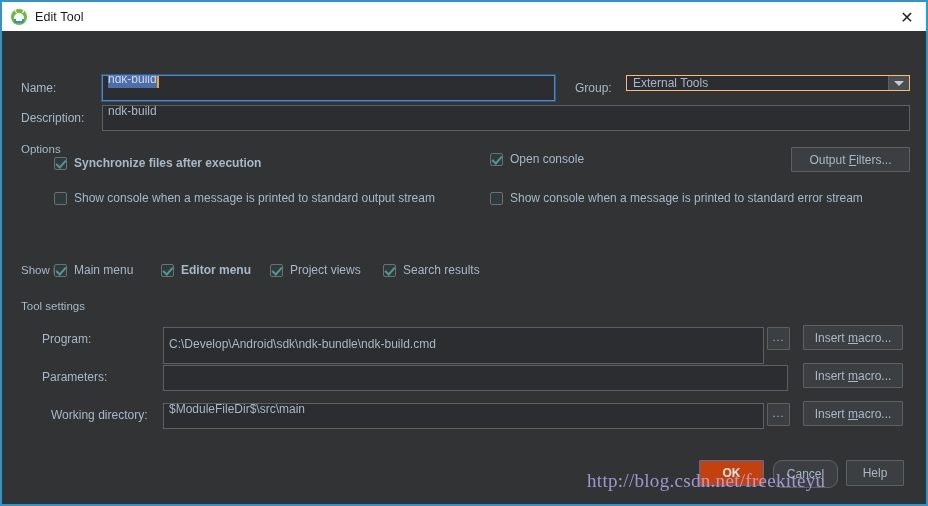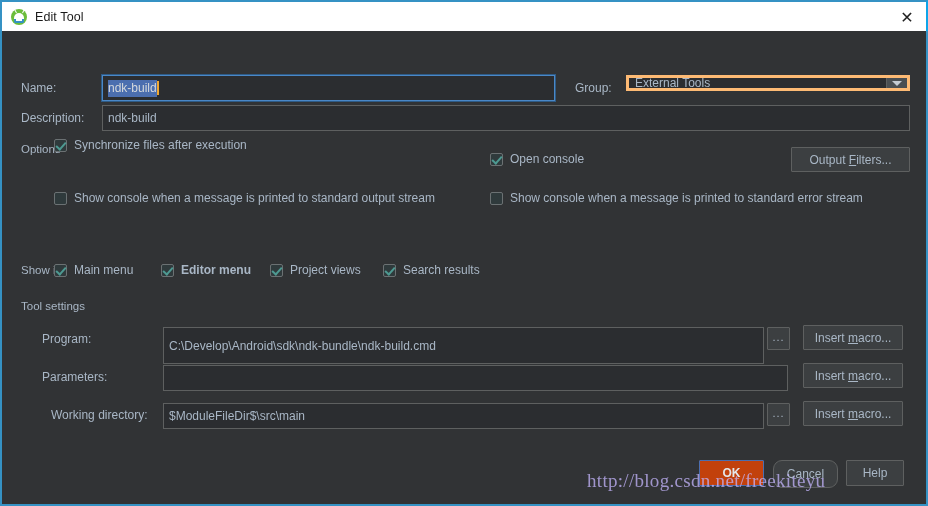--- a/index.html
+++ b/index.html
@@ -104,21 +104,21 @@
   }
 
   
   .field {
     background: #2b2d30;
     border: 1px solid #5e6060;
     color: #a9b7c6;
     font-size: 12px;
     padding: 12px 5px;
     display: flex;
-    align-items: center;
+    align-items: flex-end;
     height: 22px;
     white-space: nowrap;
     overflow: hidden;
   }
   .field.focused {
     border: 1px solid #4a88c7;
     box-shadow: 0 0 0 1px #2f5b86;
     background: #2b2d30;
   }
   .sel {
@@ -159,21 +159,21 @@
     color: #e4e7ea;
     font-weight: bold;
   }
   .mn { text-decoration: underline; }
 
   
   .combo {
     display: flex;
     align-items: stretch;
     background: #2b2d30;
-    border: 3px solid #fdba74;
+    border: 1px solid #fdba74;
     height: 16px;
   }
   .combo .val {
     flex: 1 1 auto;
     display: flex;
     align-items: center;
     padding-left: 6px;
     color: #a9b7c6;
     font-size: 12px;
     white-space: nowrap;
@@ -273,21 +273,21 @@
         </div>
     </div>
 
     <div class="abs lbl" style="left:19px; top:80px;">Description:</div>
     <div class="abs field" style="left:100px; top:74px; width:808px; height:23px;">
       <span>ndk-build</span>
     </div>
 
     <div class="abs section-lbl" style="left:19px; top:112px;">Options</div>
 
-    <div class="abs cb on" style="left:52px; top:107px;">
+    <div class="abs cb on" style="left:52px; top:125px;font-weight:bold;">
       <span class="box"></span>
       <span class="cbtext">Synchronize files after execution</span>
     </div>
 
     <div class="abs cb on" style="left:488px; top:121px;">
       <span class="box"></span>
       <span class="cbtext">Open console</span>
     </div>
 
     <div class="abs btn" style="left:789px; top:116px; width:119px;">

